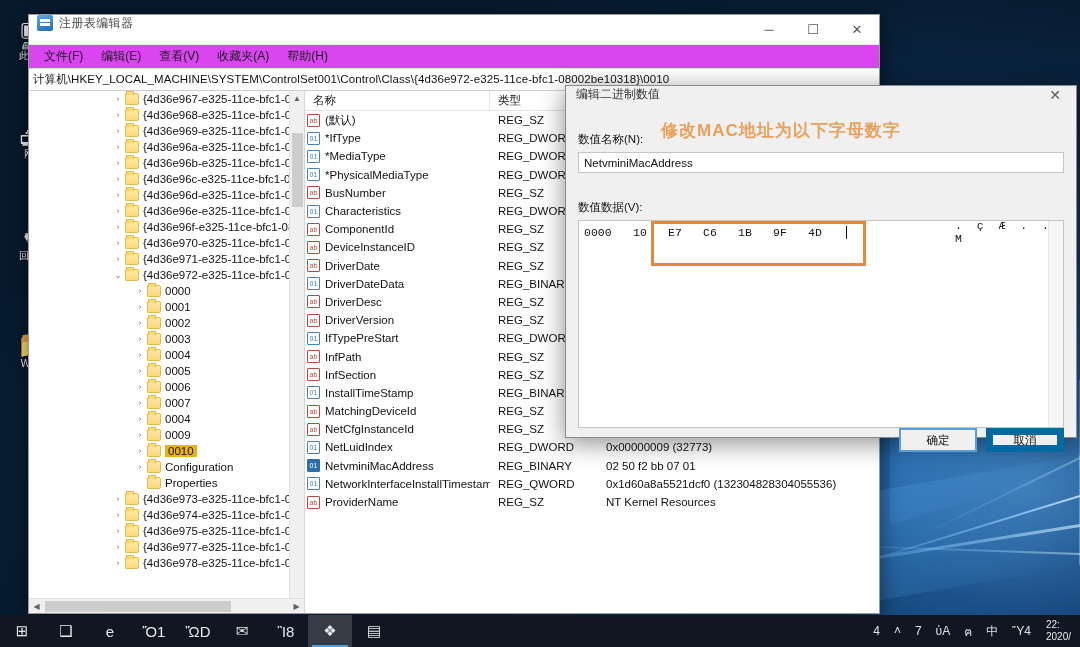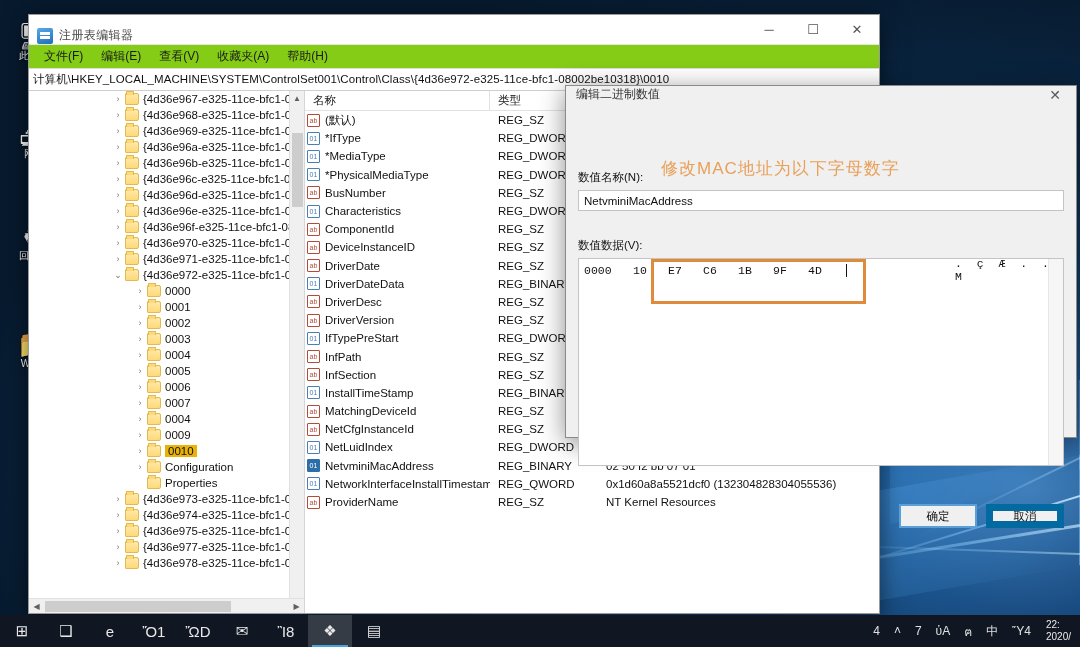--- a/index.html
+++ b/index.html
@@ -53,42 +53,42 @@
   #regwin {
     position: absolute; left: 28px; top: 14px;
     width: 852px; height: 600px;
     background: #f0f0f0;
     border: 1px solid #9a9a9a;
     box-shadow: 0 4px 22px rgba(0,0,0,.55);
     display: flex; flex-direction: column;
   }
   .titlebar {
     height: 30px; background: #ffffff;
-    display: flex; align-items: flex-end;
+    display: flex; align-items: flex-start;
     border-bottom: 1px solid #e6e6e6;
   }
   .title-ico {
     width: 16px; height: 16px; margin: 0 6px 0 8px;
     background: linear-gradient(160deg,#5aa9e8,#1d6fb8);
     border-radius: 2px; position: relative; flex: none;
   }
   .title-ico::after {
     content:""; position:absolute; left:3px; top:4px; width:10px; height:3px;
     background:#fff; box-shadow: 0 4px 0 #fff;
   }
   .title-text { font-size: 12px; color: #4a4a4a; letter-spacing: .4px; }
   .wbtns { margin-left: auto; display: flex; height: 100%; }
   .wbtn {
     width: 44px; height: 100%;
     display: flex; align-items: center; justify-content: center;
     font-size: 13px; color: #555;
   }
 
   .menubar {
-    height: 24px; background: #84cc16;
+    height: 24px; background: #d946ef;
     display: flex; align-items: center; padding-left: 6px;
     border-bottom: 1px solid #dcdcdc;
   }
   .menu-item { font-size: 12px; color: #1a1a1a; padding: 2px 9px; }
 
   .addressbar {
     height: 22px; background: #fff;
     border-bottom: 1px solid #cfcfcf;
     display: flex; align-items: center;
     padding-left: 4px; overflow: hidden;
@@ -163,33 +163,33 @@
   }
   .vico.bin { border-color: #4a7fb5; color: #4a7fb5; }
   .vico.sel { background: #2b6ea8; color: #fff; border-color: #2b6ea8; }
 
   
   #dialog {
     position: absolute; left: 565px; top: 85px;
     width: 512px; height: 353px;
     background: #f0f0f0; border: 1px solid #8a8a8a;
     box-shadow: 0 5px 24px rgba(0,0,0,.45);
-    display: flex; flex-direction: column; gap: 38px;
+    display: flex; flex-direction: column;
   }
   .dlg-title { height: 32px; display: flex; align-items: center; background: #f0f0f0; }
   .dlg-title .t { font-size: 12px; color: #333; padding-left: 10px; }
   .dlg-x {
     margin-left: auto; width: 42px; height: 100%;
     display: flex; align-items: center; justify-content: center;
     font-size: 14px; color: #5a5a5a;
   }
   .dlg-body { flex: 1; padding: 2px 12px 0 12px; position: relative; }
   .annot {
     position: absolute; left: 95px; top: 16px;
-    font-size: 17px; font-weight: normal; color: #e8a05a;
+    font-size: 17px; font-weight: bold; color: #e8a05a;
     letter-spacing: 1px; white-space: nowrap;
   }
   .dlg-label { font-size: 11.5px; color: #111; margin-top: 27px; }
   .dlg-input {
     height: 21px; background: #fff; border: 1px solid #c4c4c4;
     margin-top: 5px; display: flex; align-items: center;
     padding-left: 5px; font-size: 11.5px; color: #111;
   }
   .hexbox {
     height: 208px; margin-top: 5px; background: #fff;

